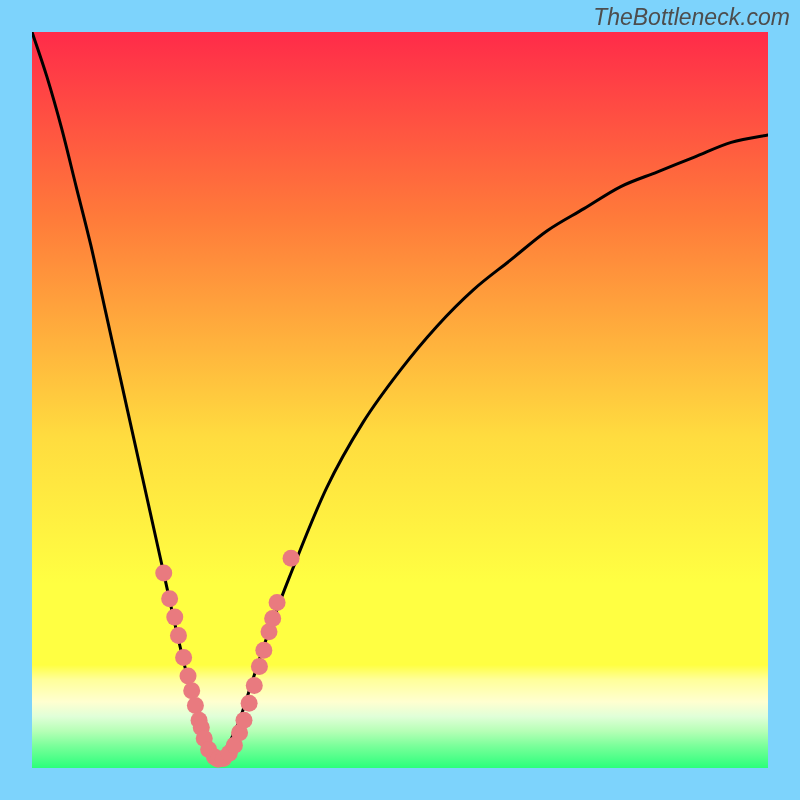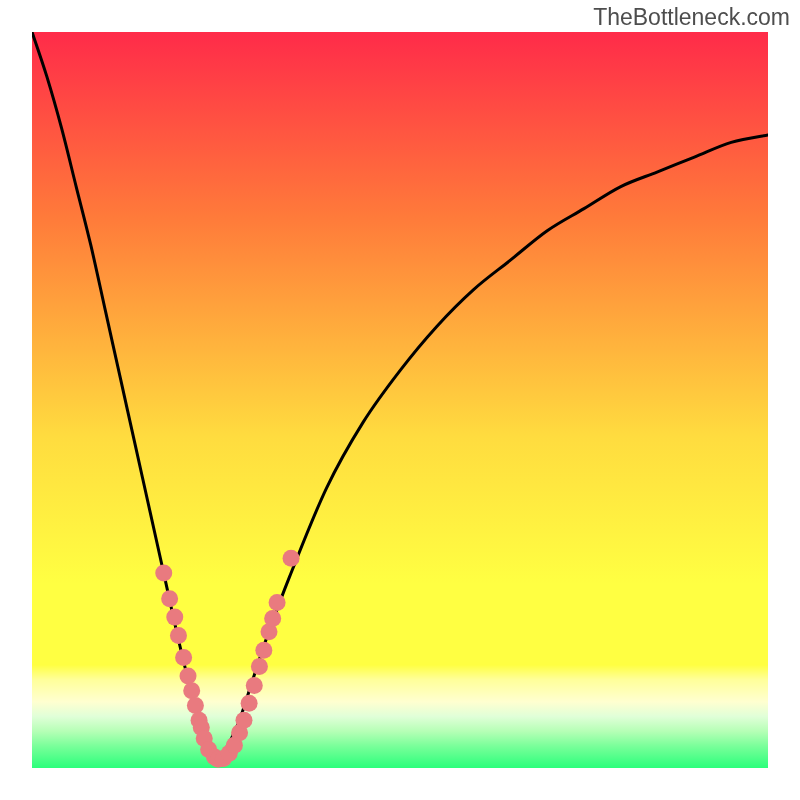--- a/index.html
+++ b/index.html
@@ -10,21 +10,22 @@
     overflow: hidden;
     background: #000;
     font-family: Arial, Helvetica, sans-serif;
   }
   .frame {
     position: absolute;
     top: 0;
     left: 0;
     width: 800px;
     height: 800px;
-    background: #ffffff;
+    background: #7dd3fc;
+    font-style: italic;
   }
   .plot {
     position: absolute;
     top: 32px;
     left: 32px;
     width: 736px;
     height: 736px;
     
   }
   .watermark {

